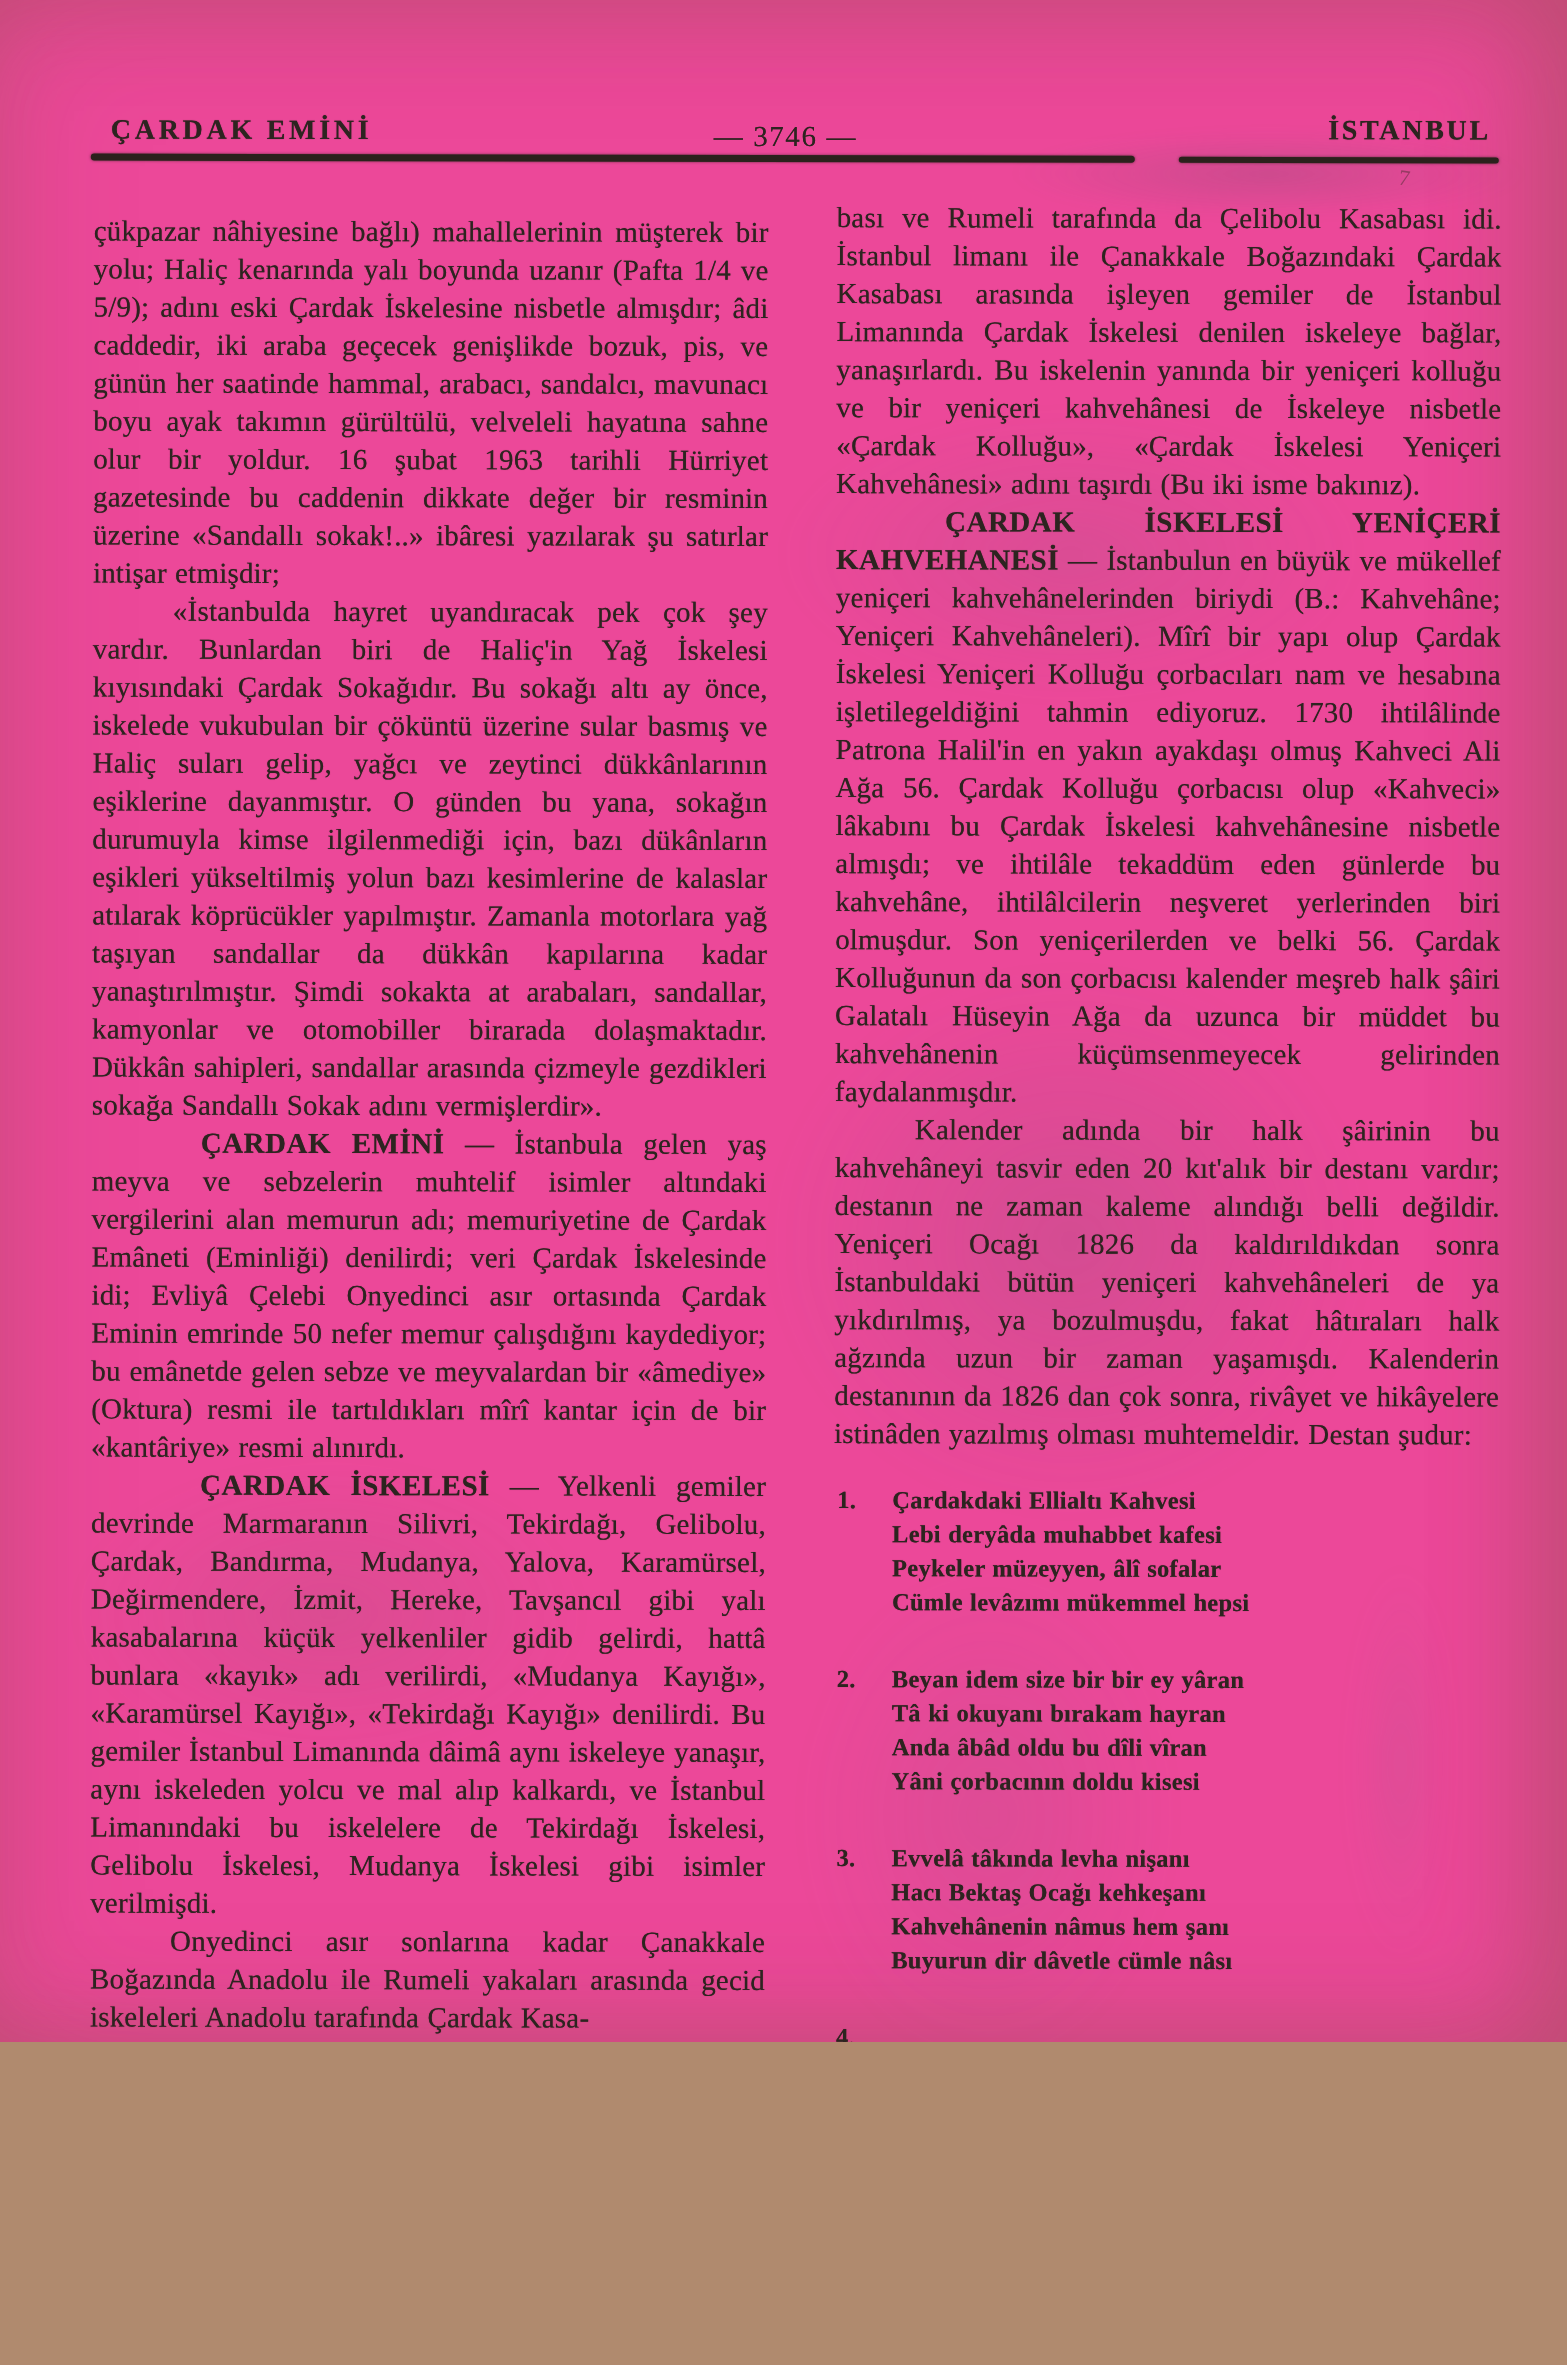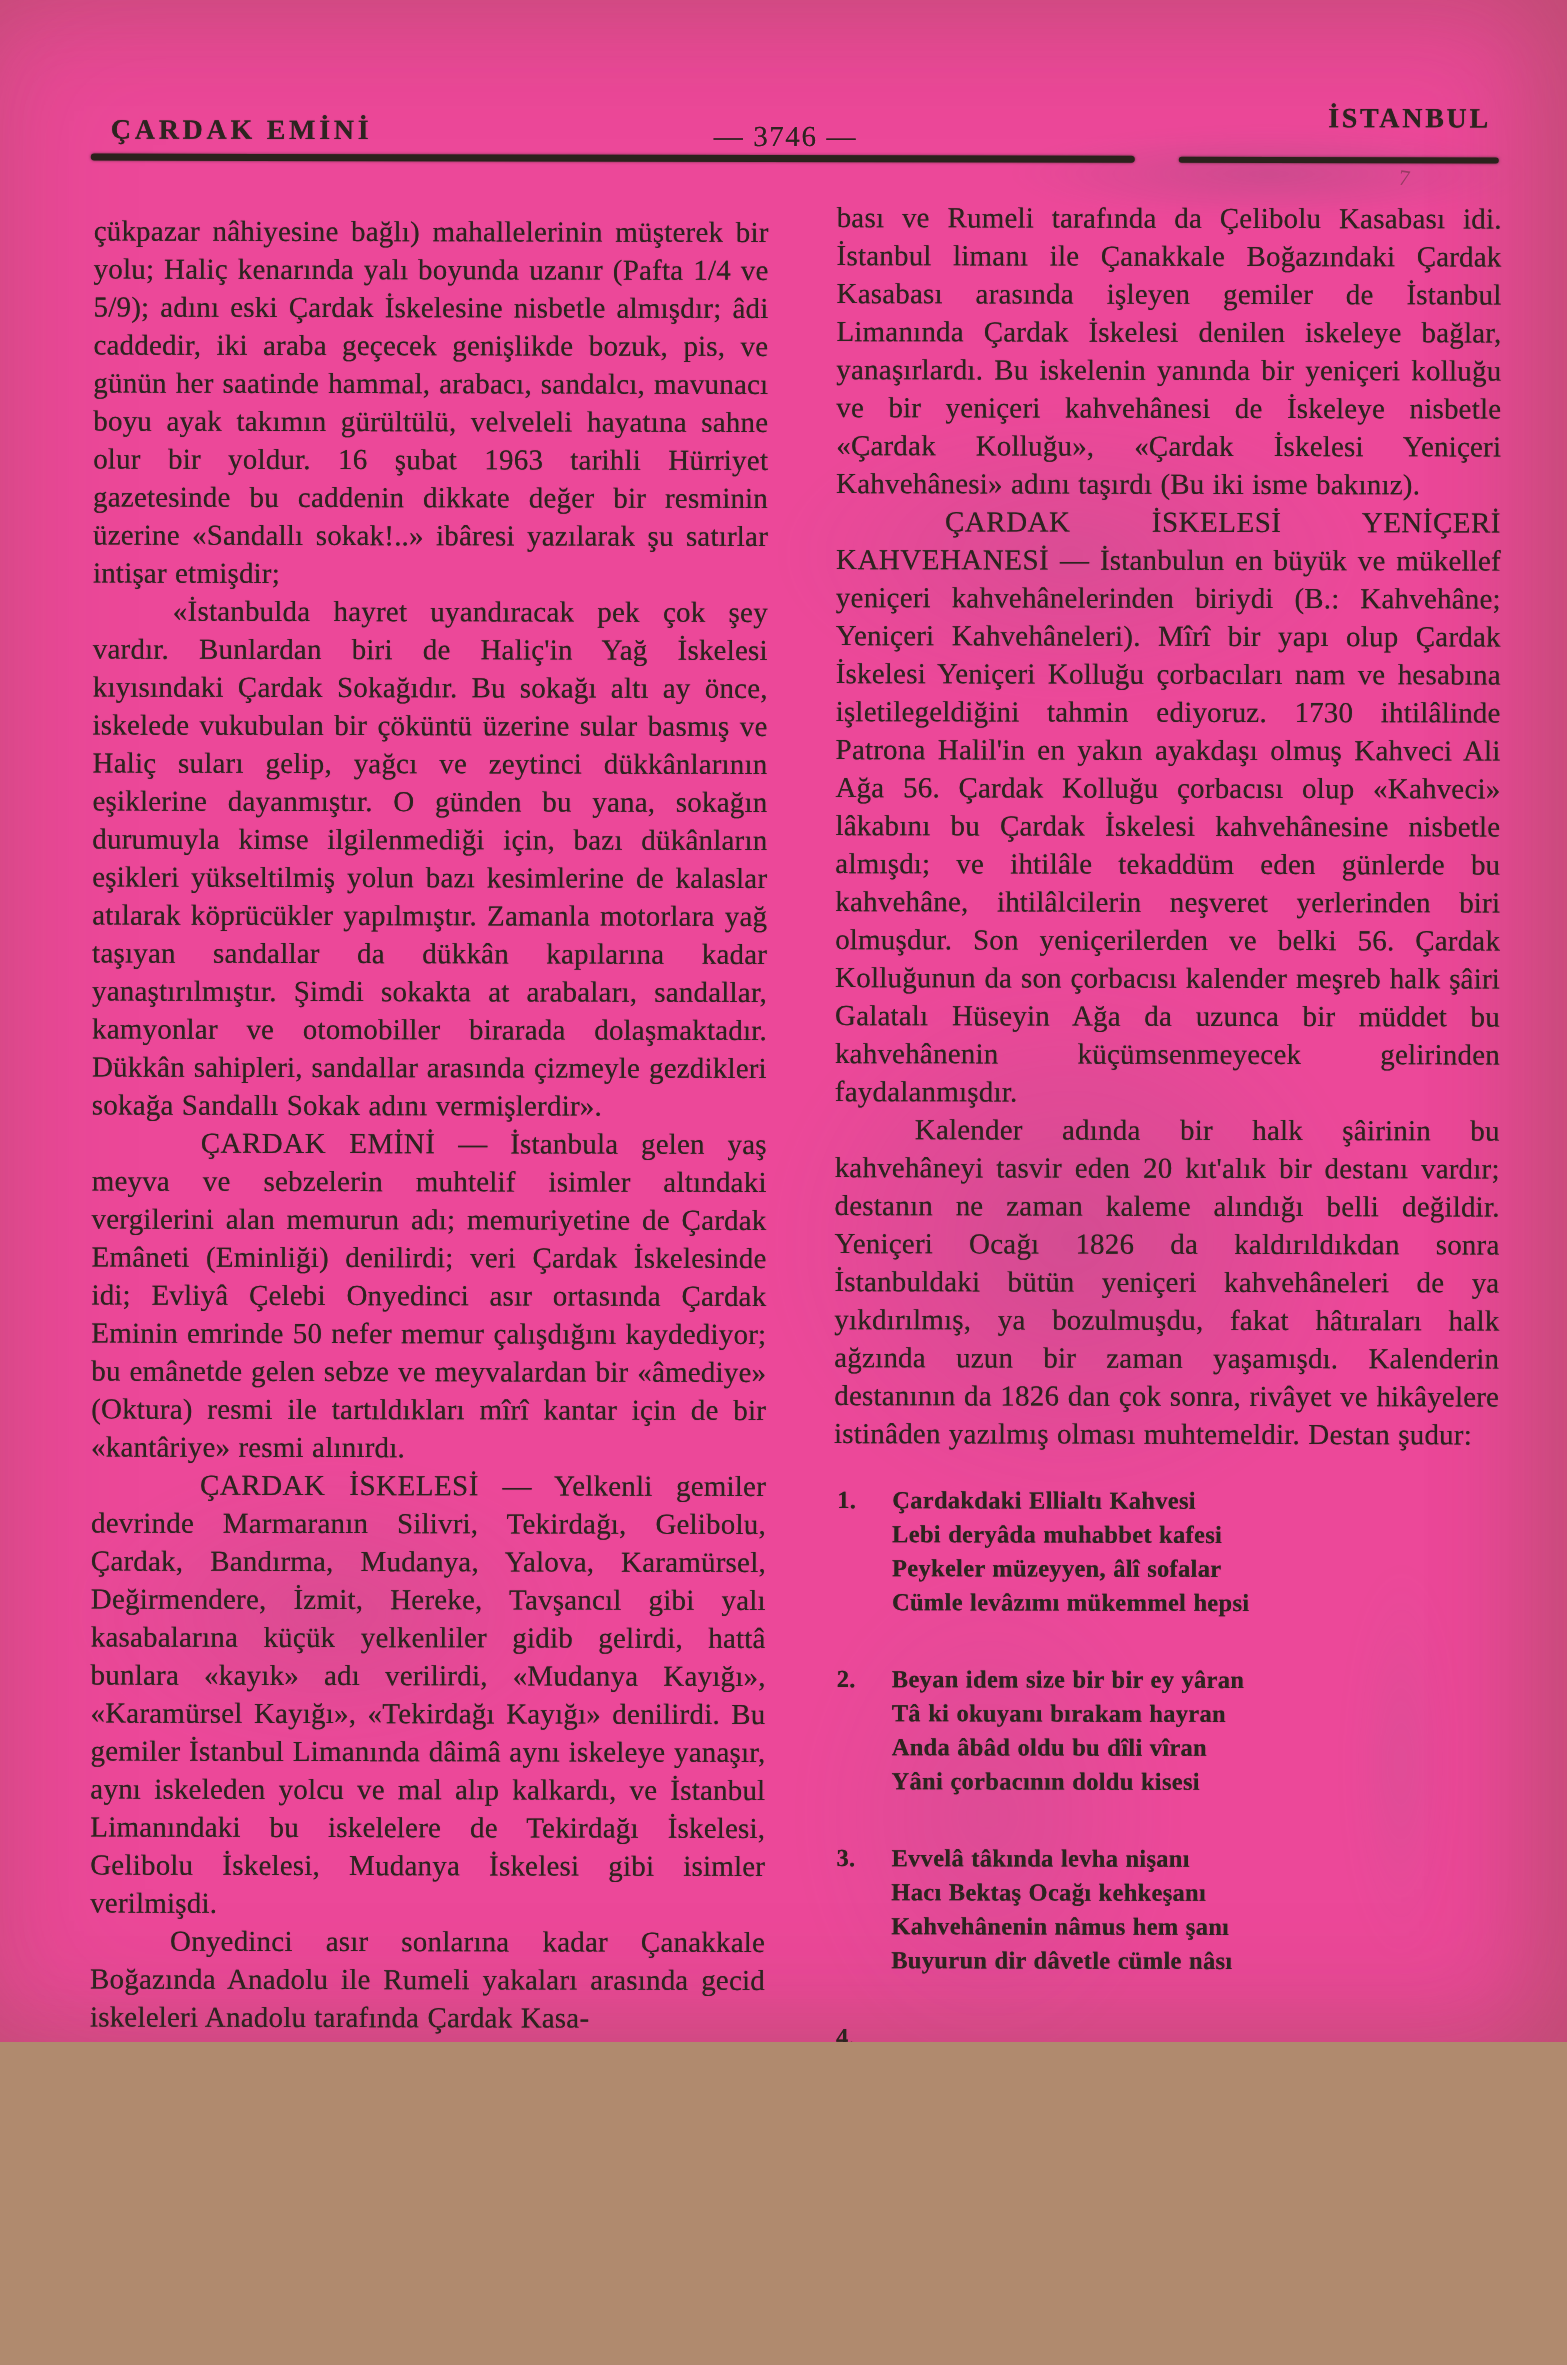--- a/index.html
+++ b/index.html
@@ -32,39 +32,39 @@
   .speck { position:absolute; background:rgba(62,46,40,0.55); border-radius:1.6px; }
   .speck-1 { left:1185px; top:2272px; width:2.7px;  height:22.4px; transform:rotate(4deg); }
   .speck-2 { left:1233px; top:2278px; width:2.1px;  height:18px; transform:rotate(-6deg); opacity:.7; }
   .speck-3 { left:1467px; top:2269px; width:2.7px;  height:24.5px; transform:rotate(3deg); }
   .speck-4 { left:1494px; top:2305px; width:7.5px; height:5.3px; border-radius:50%; opacity:.6; }
 
   
   .hdr { position:absolute; white-space:nowrap; }
   .hdr-left   { left:109px; top:115px; font-size:28px; font-weight:700; letter-spacing:3.7px; text-shadow:0 0 0.8px rgba(45,33,28,.8); }
   .hdr-center { left:50%; top:120px; transform:translateX(-50%); font-size:29px; letter-spacing:1.6px; text-shadow:0 0 0.5px rgba(45,33,28,.7); }
-  .hdr-right  { right:78px; top:101px; font-size:28px; font-weight:700; letter-spacing:2.7px; text-shadow:0 0 0.8px rgba(45,33,28,.8); }
+  .hdr-right  { right:78px; top:113px; font-size:28px; font-weight:700; letter-spacing:2.7px; text-shadow:0 0 0.8px rgba(45,33,28,.8); }
   .rule { position:absolute; height:7px; background:#2b211c; border-radius:3.7px; box-shadow:0 0 2.7px rgba(43,33,28,.75); }
   .rule-main  { left:89px;  top:155px; width:1044px; }
   .rule-small { left:1177px; top:156px; width:320px; height:6.4px; }
   .mark7 { position:absolute; left:1397px; top:164px; font-size:22.4px; color:rgba(52,40,34,.42); transform:rotate(8deg); }
 
   
   .col {
     position:absolute; text-align:justify;
     font-size:29px; line-height:38px;
     letter-spacing:0.2px; word-spacing:0.8px;
     text-shadow:0 0 0.7px rgba(45,33,28,0.72);
   }
   .col-left  { left:92px;  top:213px; width:675px; }
   .col-right { left:835px; top:198px; width:665px; }
   p.para { margin:0; }
   p.indent { text-indent:80px; }
   p.entry  { text-indent:109px; }
-  .lead { font-weight:400; letter-spacing:0.5px; }
+  .lead { font-weight:700; letter-spacing:0.5px; }
 
   
   .destan { margin:31px 0 0 3.2px; padding:0; list-style:none; font-weight:700; font-size:24.5px; line-height:34px; letter-spacing:0.3px; text-align:left; }
   .stanza { display:flex; margin-bottom:43px; }
   .vnum { flex:none; width:55px; }
   .vlines > div { white-space:nowrap; }
 </style>
 </head>
 <body>
 

